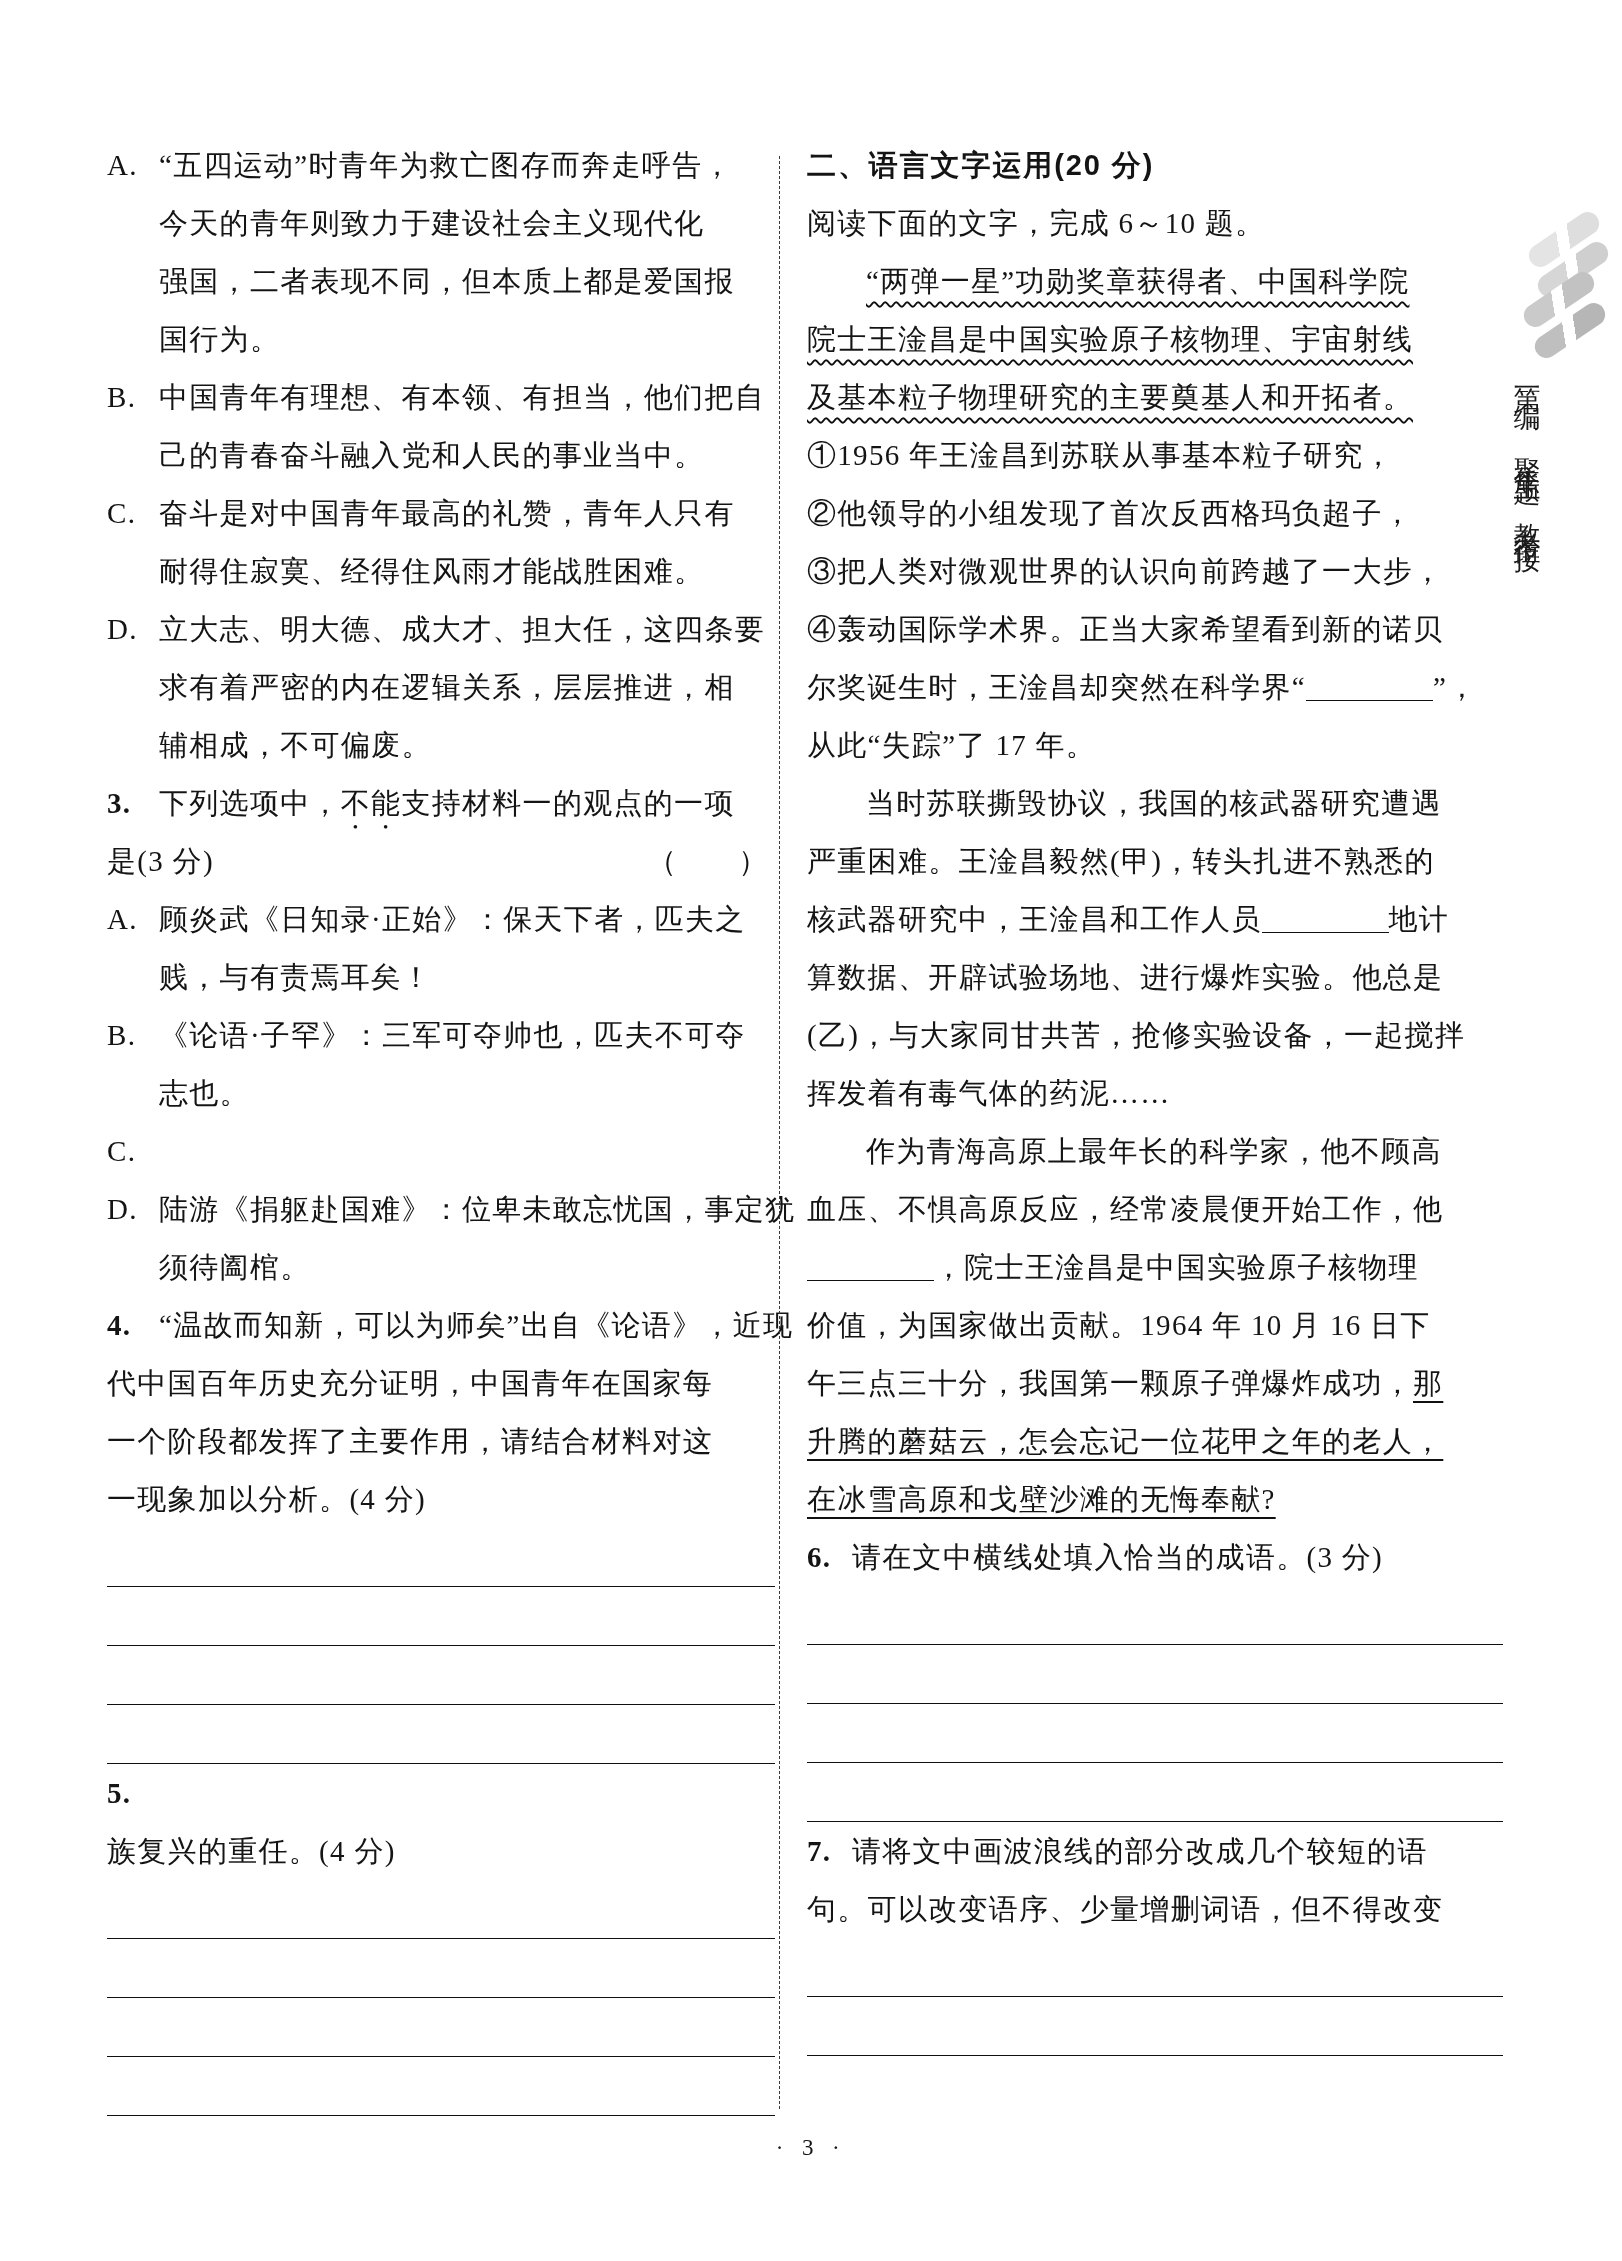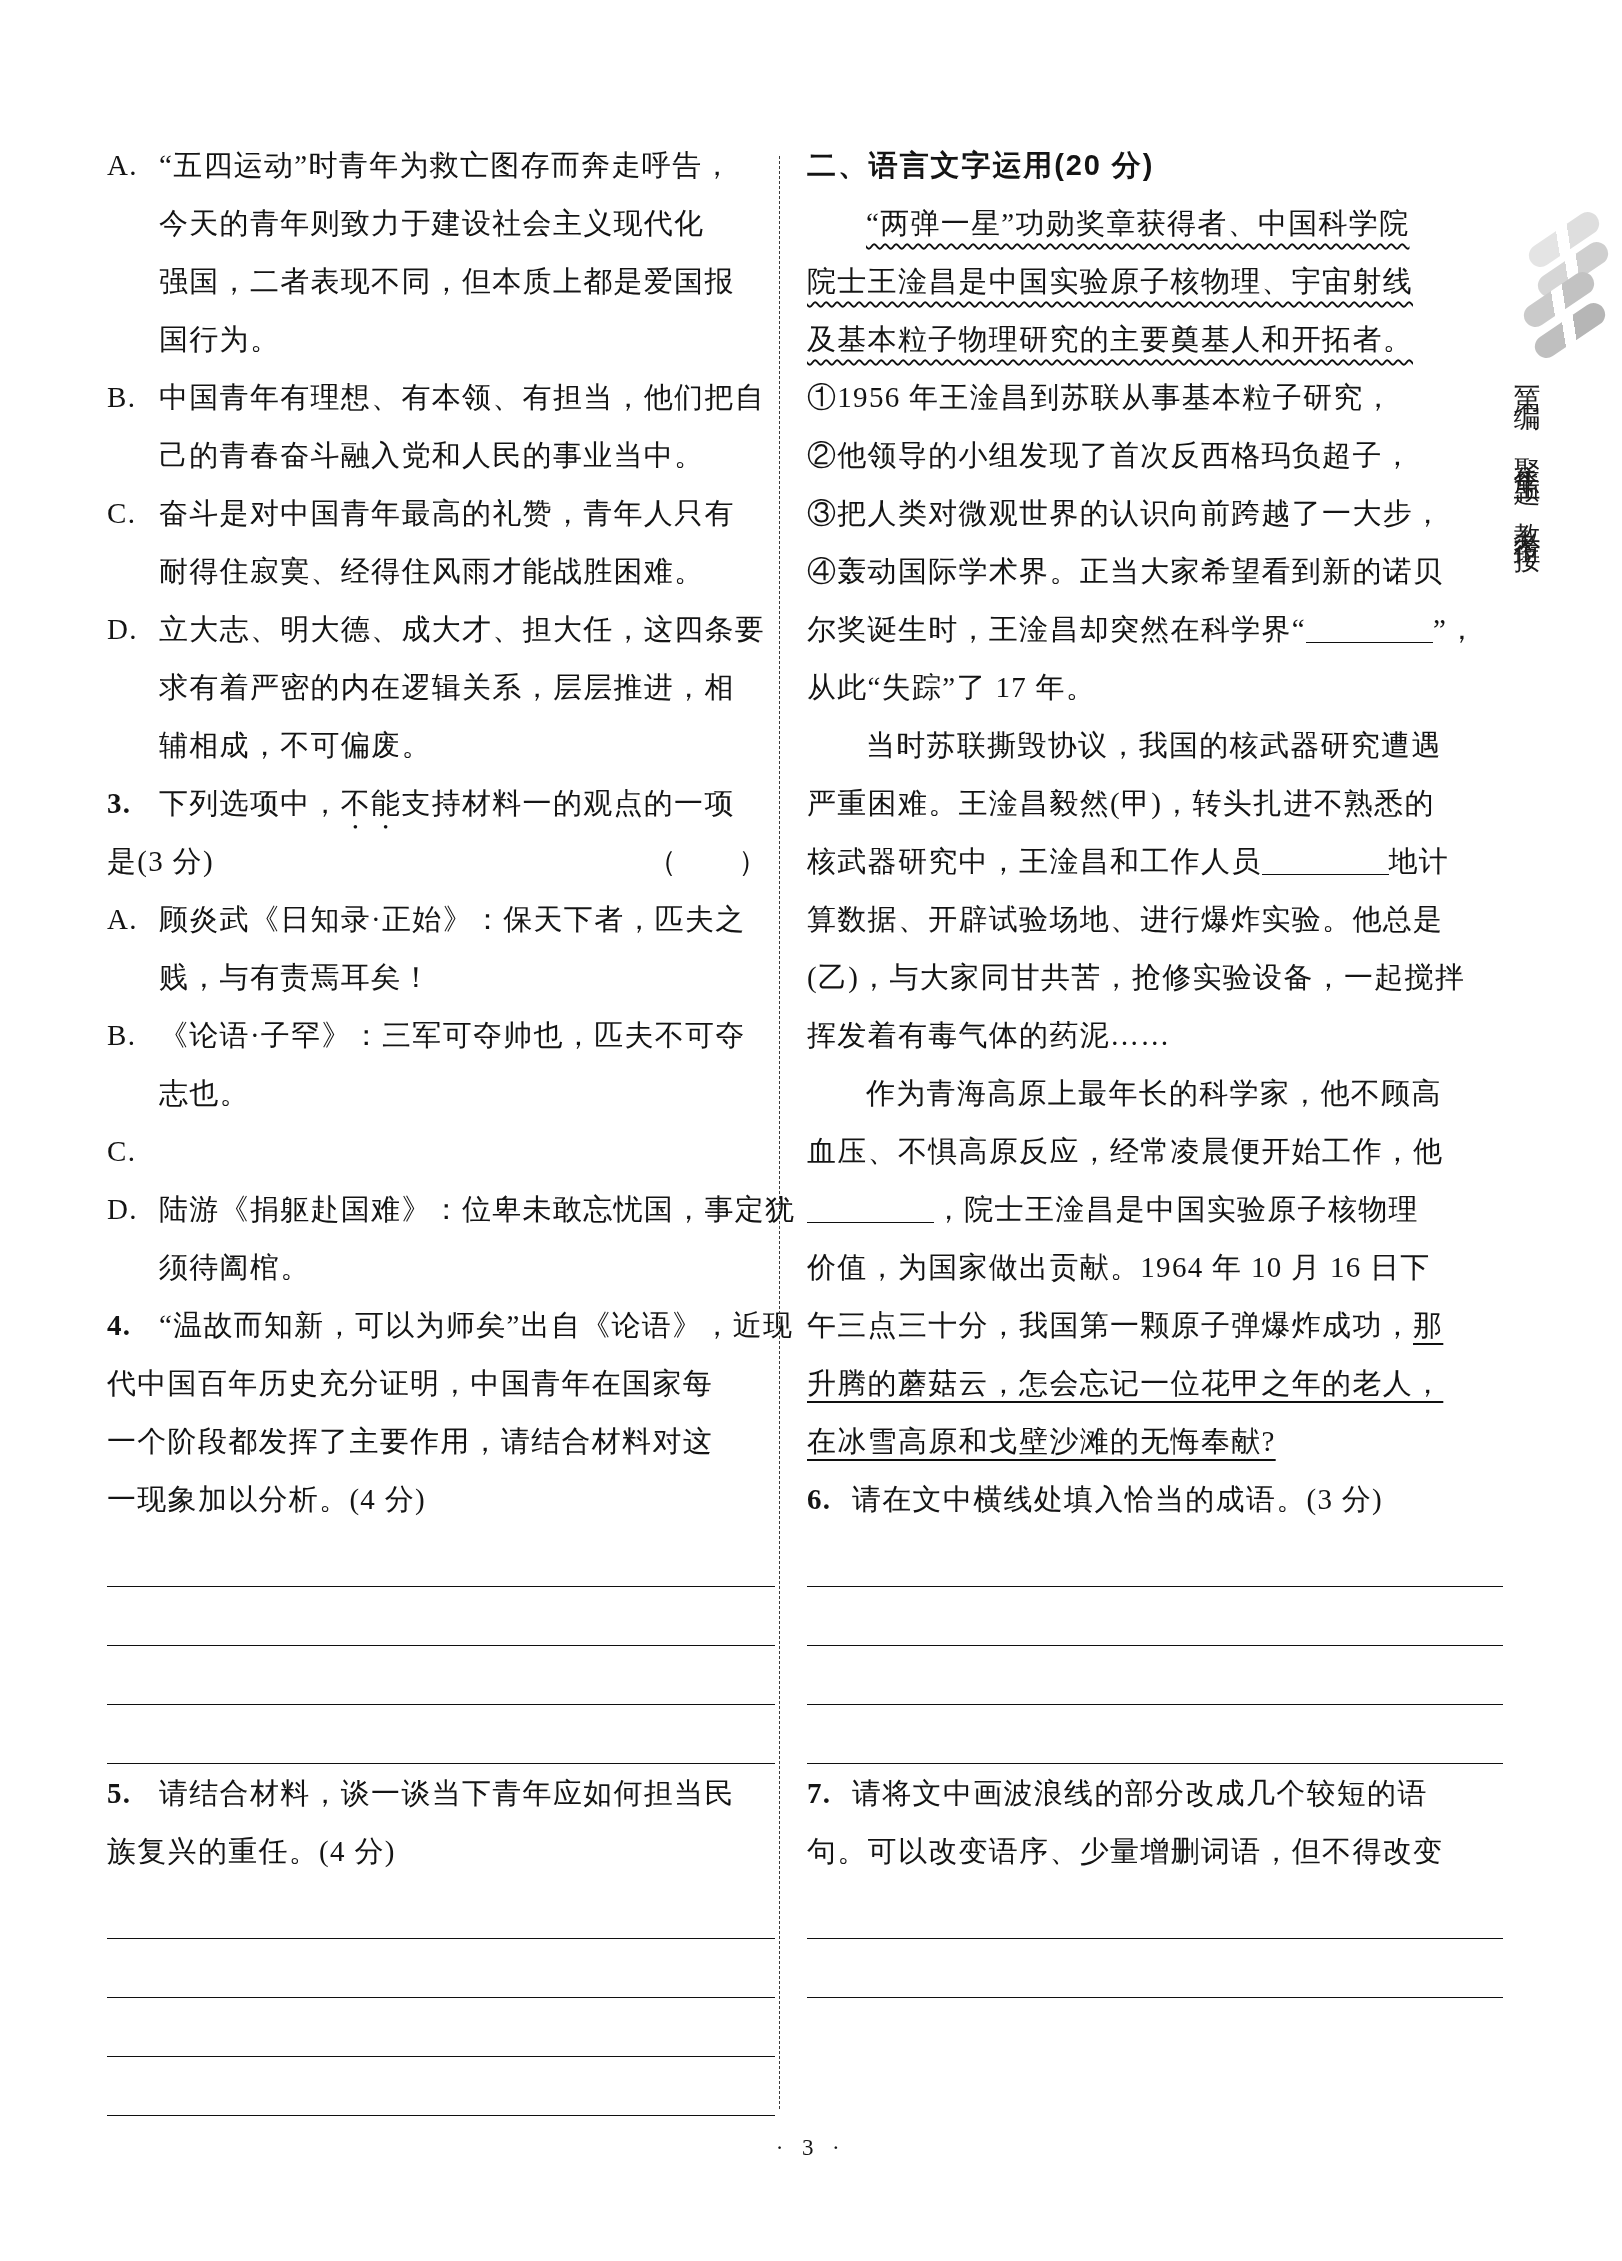--- a/index.html
+++ b/index.html
@@ -132,32 +132,33 @@
       <div class="row text marked"><span class="marker">D.</span><span class="txt"><span>陆游《捐躯赴国难》：位卑未敢忘忧国，事定犹</span></span></div>
       <div class="row text ind-hang"><span class="txt"><span>须待阖棺。</span></span></div>
       <div class="row text marked"><span class="marker b">4.</span><span class="txt"><span>“温故而知新，可以为师矣”出自《论语》，近现</span></span></div>
       <div class="row text"><span class="txt"><span>代中国百年历史充分证明，中国青年在国家每</span></span></div>
       <div class="row text"><span class="txt"><span>一个阶段都发挥了主要作用，请结合材料对这</span></span></div>
       <div class="row text"><span class="txt"><span>一现象加以分析。(4 分)</span></span></div>
       <div class="row rule"></div>
       <div class="row rule"></div>
       <div class="row rule"></div>
       <div class="row rule"></div>
-      <div class="row text marked"><span class="marker b">5.</span><span class="txt"><span>请结合材料，谈一谈当下青年应如何担当民</span></span></div>
+      <div class="row text marked"><span class="marker b">5.</span></div>
       <div class="row text"><span class="txt"><span>族复兴的重任。(4 分)</span></span></div>
       <div class="row rule"></div>
       <div class="row rule"></div>
       <div class="row rule"></div>
       <div class="row rule"></div>
     </div>
 
   <div id="divider"></div>
 
   <div id="col-right" class="col">
       <div class="row text heading"><span class="txt"><span>二、语言文字运用(20 分)</span></span></div>
+      <div class="row text"><span class="txt"><span>阅读下面的文字，完成 6～10 题。</span></span></div>
       <div class="row text ind-para"><span class="txt u-wavy"><span>“两弹一星”功勋奖章获得者、中国科学院</span></span></div>
       <div class="row text"><span class="txt u-wavy"><span>院士王淦昌是中国实验原子核物理、宇宙射线</span></span></div>
       <div class="row text"><span class="txt u-wavy"><span>及基本粒子物理研究的主要奠基人和开拓者。</span></span></div>
       <div class="row text"><span class="txt"><span>①1956 年王淦昌到苏联从事基本粒子研究，</span></span></div>
       <div class="row text"><span class="txt"><span>②他领导的小组发现了首次反西格玛负超子，</span></span></div>
       <div class="row text"><span class="txt"><span>③把人类对微观世界的认识向前跨越了一大步，</span></span></div>
       <div class="row text"><span class="txt"><span>④轰动国际学术界。正当大家希望看到新的诺贝</span></span></div>
       <div class="row text"><span class="txt"><span>尔奖诞生时，王淦昌却突然在科学界“</span><span class="blank"></span><span>”，</span></span></div>
       <div class="row text"><span class="txt"><span>从此“失踪”了 17 年。</span></span></div>
       <div class="row text ind-para"><span class="txt"><span>当时苏联撕毁协议，我国的核武器研究遭遇</span></span></div>

